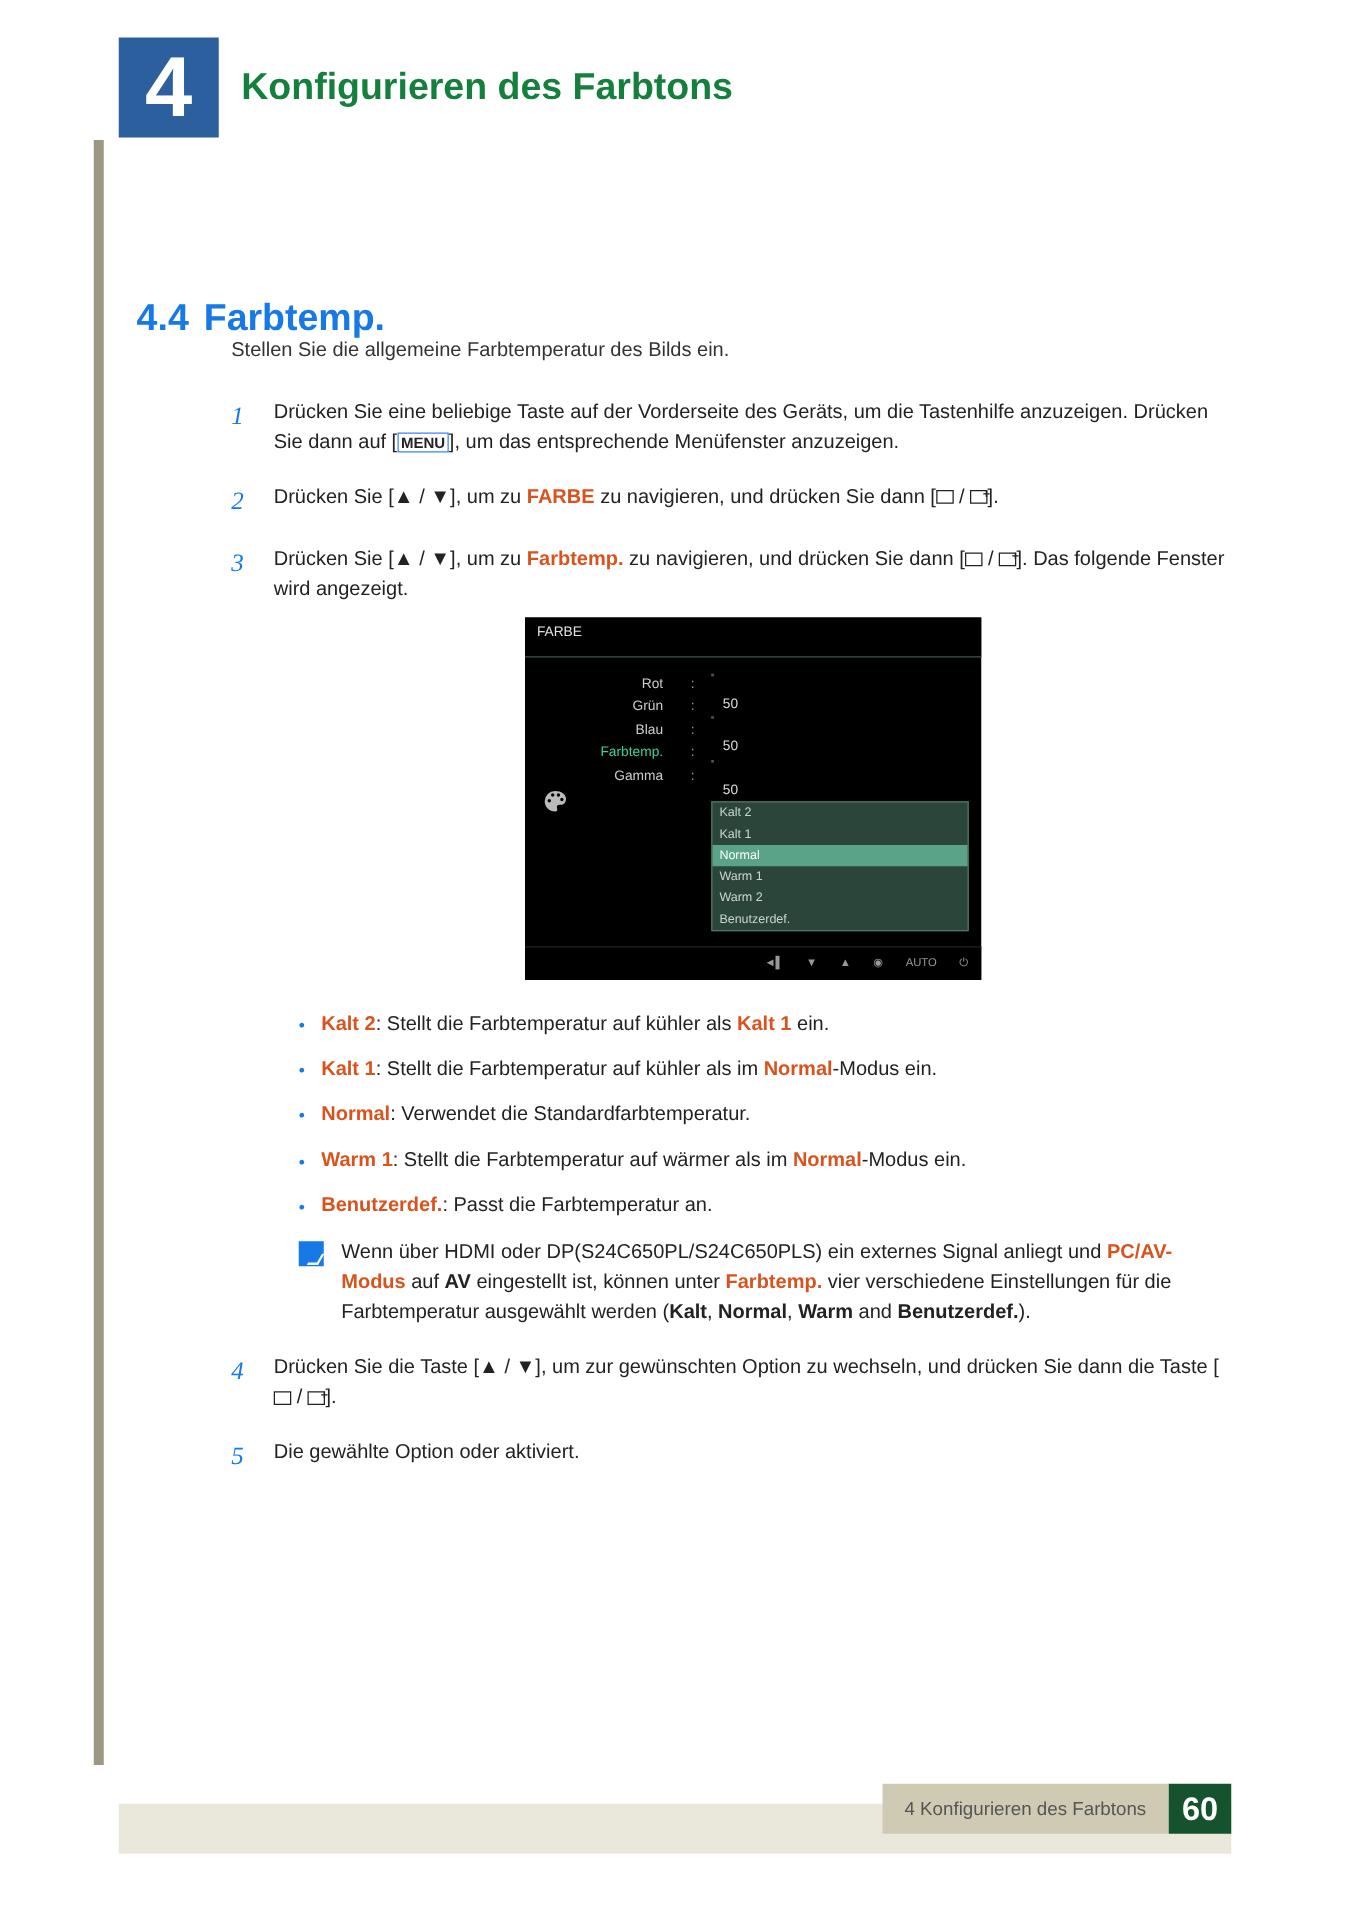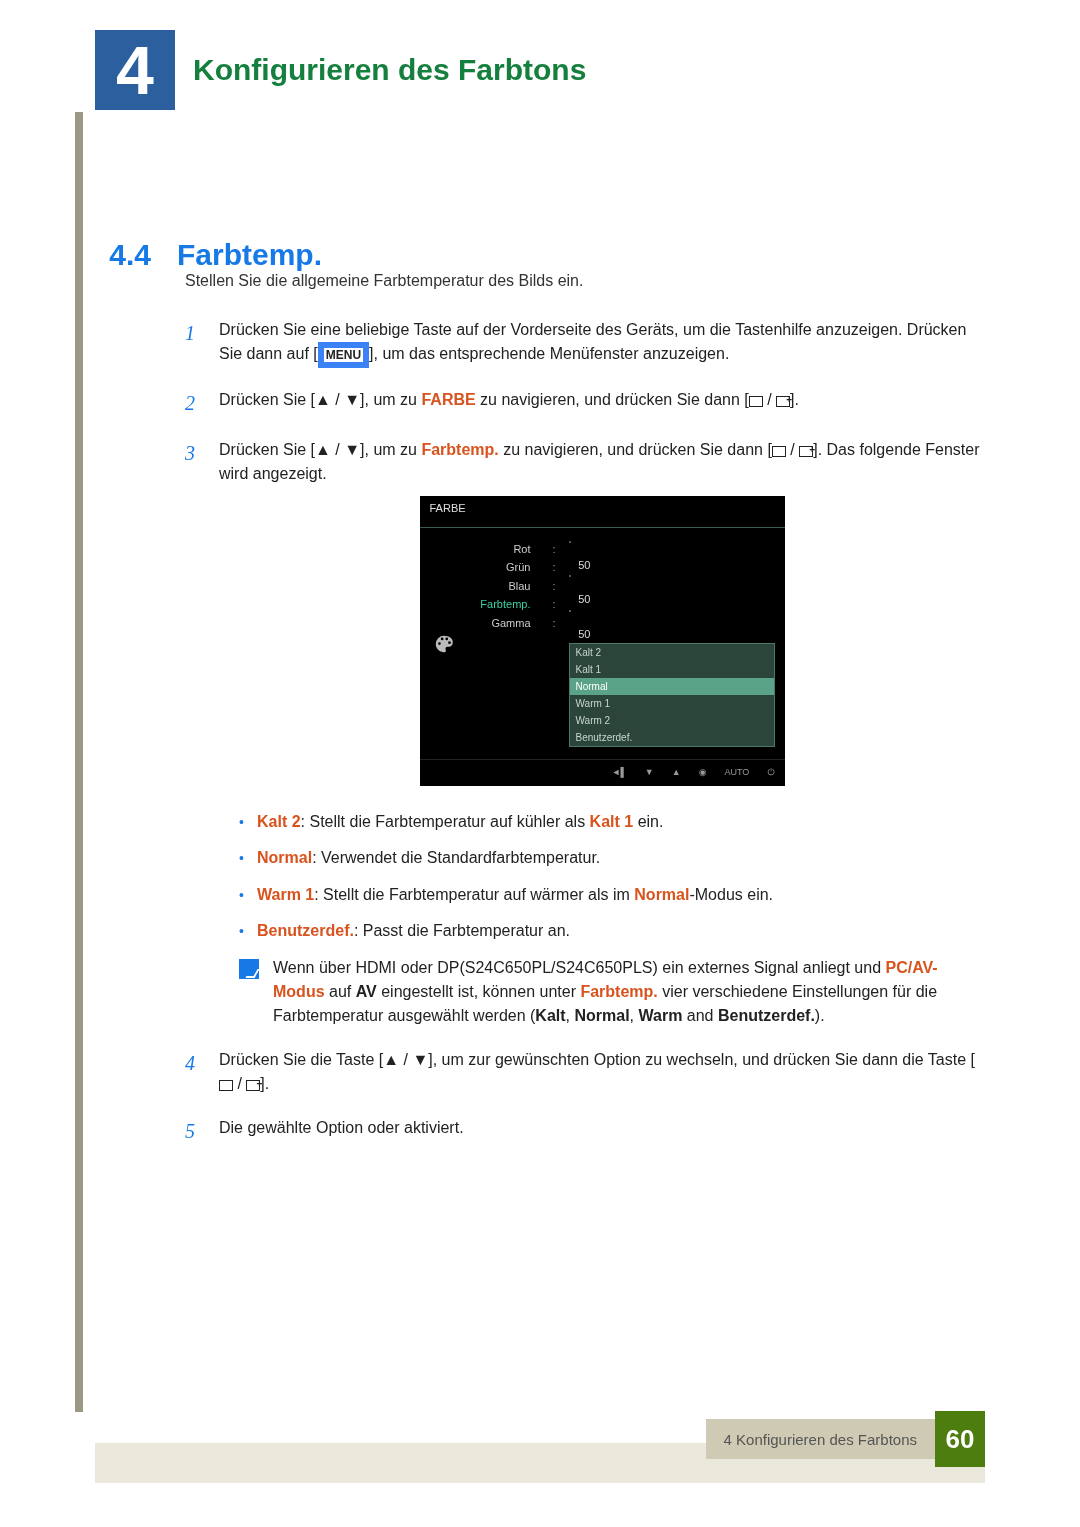--- a/index.html
+++ b/index.html
@@ -44,21 +44,21 @@
     position: absolute;
     left: 75px;
     top: 112px;
     width: 8px;
     height: 1300px;
     background: #9c9884;
     z-index: 0;
   }
   .section-row {
     display: flex;
-    gap: 26px;
+    gap: 12px;
     margin-top: 128px;
     align-items: baseline;
   }
   .sect-num {
     color: #1679e5;
     font-size: 30px;
     font-weight: bold;
     width: 56px;
     text-align: right;
   }
@@ -107,21 +107,21 @@
     font-size: 20px;
     font-family: Georgia, serif;
     width: 16px;
     flex-shrink: 0;
   }
   .step-body { flex: 1; }
   .menu-label {
     font-family: Arial, sans-serif;
     font-weight: bold;
     font-size: 12px;
-    border: 6px solid #3b82f6;
+    border: 1px solid #3b82f6;
     padding: 0 2px;
     display: inline-block;
     line-height: 1.2;
   }
   .hl { color: #d9531e; font-weight: bold; }
   .icon-rect { display:inline-block; border:1.5px solid #222; width:14px; height:11px; vertical-align:middle; }
   .icon-rectp { display:inline-block; border:1.5px solid #222; width:14px; height:11px; vertical-align:middle; position:relative; }
   .icon-rectp::after { content:"+"; position:absolute; right:-3px; top:-5px; font-size:10px; font-weight:bold; }
   .osd {
     width: 365px;
@@ -227,26 +227,26 @@
   .footer-text {
     background:#cfcab4;
     color:#555;
     font-size:15px;
     padding: 0 18px;
     height:40px;
     display:flex;
     align-items:center;
   }
   .footer-num {
-    background:#4d7c0f;
+    background:#14532d;
     color:#fff;
     font-size:26px;
     font-weight:bold;
     width:50px;
-    height:56px;
+    height:40px;
     display:flex;
     align-items:center;
     justify-content:center;
   }
   .footer-bar {
     position:absolute;
     bottom:44px;
     left:95px;
     right:95px;
     height:40px;
@@ -350,20 +350,21 @@
               <span>▼</span>
               <span>▲</span>
               <span>◉</span>
               <span>AUTO</span>
               <span>⏻</span>
             </div>
           </div>
 
           <ul class="bullets">
             <li><span class="hl">Kalt 2</span><span>: Stellt die Farbtemperatur auf kühler als </span><span class="hl">Kalt 1</span><span> ein.</span></li>
+            <li><span class="hl">Kalt 1</span><span>: Stellt die Farbtemperatur auf kühler als im </span><span class="hl">Normal</span><span>-Modus ein.</span></li>
             <li><span class="hl">Normal</span><span>: Verwendet die Standardfarbtemperatur.</span></li>
             <li><span class="hl">Warm 1</span><span>: Stellt die Farbtemperatur auf wärmer als im </span><span class="hl">Normal</span><span>-Modus ein.</span></li>
             <li><span class="hl">Benutzerdef.</span><span>: Passt die Farbtemperatur an.</span></li>
           </ul>
 
           <div class="note-row">
             <div class="note-icon"></div>
             <div>
               <span>Wenn über HDMI oder DP(S24C650PL/S24C650PLS) ein externes Signal anliegt und </span><span class="hl">PC/AV-Modus</span><span> auf </span><b>AV</b><span> eingestellt ist, können unter </span><span class="hl">Farbtemp.</span><span> vier verschiedene Einstellungen für die Farbtemperatur ausgewählt werden (</span><b>Kalt</b><span>, </span><b>Normal</b><span>, </span><b>Warm</b><span> and </span><b>Benutzerdef.</b><span>).</span>
             </div>

